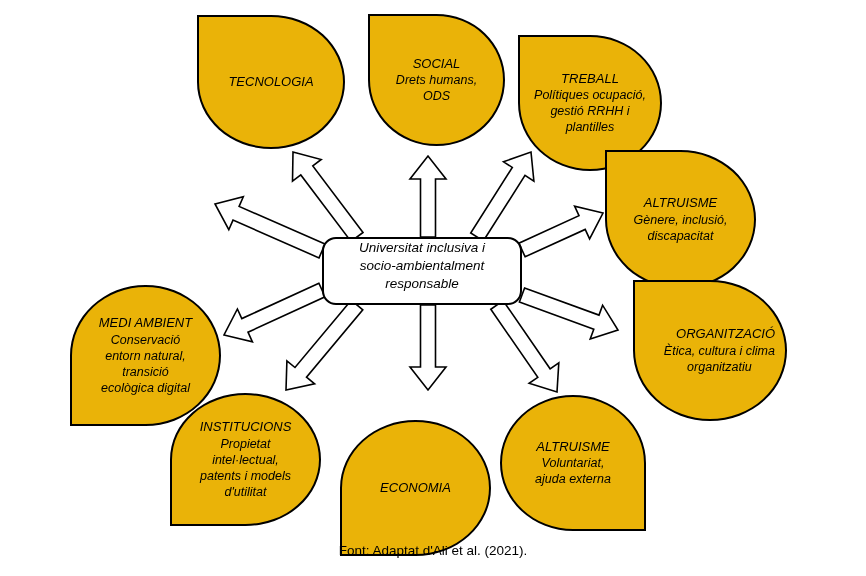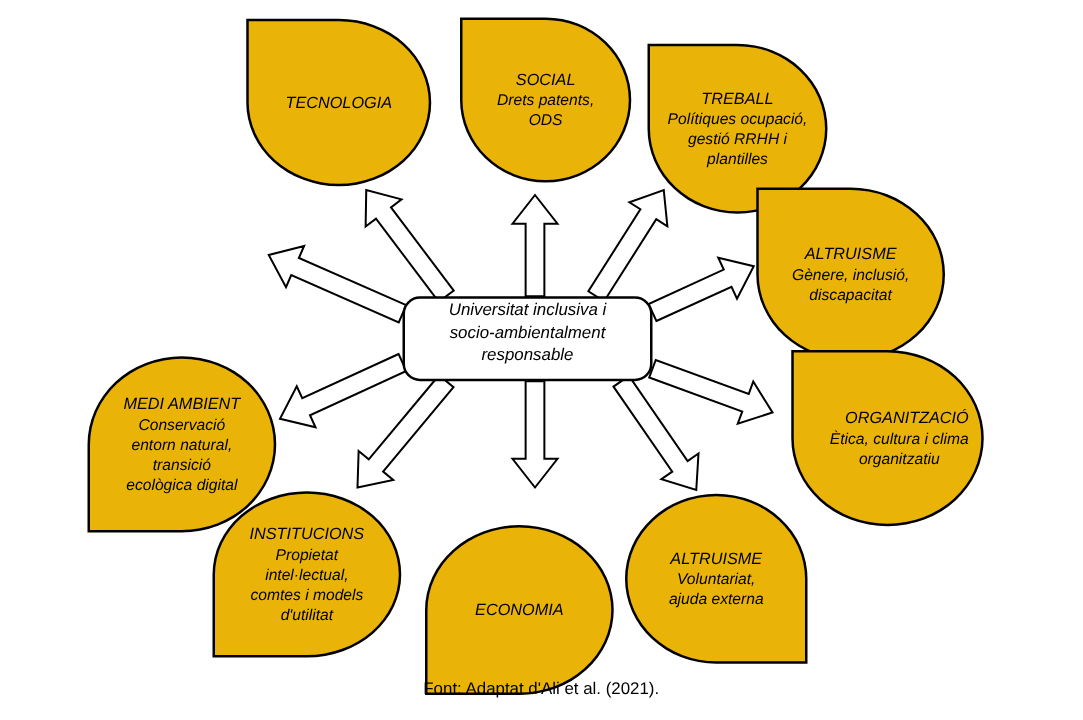--- a/index.html
+++ b/index.html
@@ -38,21 +38,21 @@
       <polygon points="351.2,300.2 295,367.5 286.9,360.8 286,390 314.6,383.9 306.5,377.2 362.8,309.8" class="block-arrow"></polygon>
       <polygon points="318.9,283.2 241.8,318.6 237.4,309 224,335 252.4,341.8 248,332.2 325.1,296.8" class="block-arrow"></polygon>
     </svg>
 
   <div class="petal corner-tl" style="left:197px;top:15px;width:148px;height:134px;">
     <div class="petal-title">TECNOLOGIA</div>
   </div>
 
   <div class="petal corner-tl" style="left:368px;top:14px;width:137px;height:132px;">
     <div class="petal-title">SOCIAL</div>
-    <div class="petal-body">Drets patents,
+    <div class="petal-body">Drets humans,
 ODS</div>
   </div>
 
   <div class="petal corner-tl" style="left:518px;top:35px;width:144px;height:136px;">
     <div class="petal-title">TREBALL</div>
     <div class="petal-body">Polítiques ocupació,
 gestió RRHH i
 plantilles</div>
   </div>
 
@@ -75,21 +75,21 @@
   </div>
 
   <div class="petal corner-bl" style="left:340px;top:420px;width:151px;height:136px;text-align:center;">
     <div class="petal-title">ECONOMIA</div>
   </div>
 
   <div class="petal corner-bl" style="left:170px;top:393px;width:151px;height:133px;">
     <div class="petal-title">INSTITUCIONS</div>
     <div class="petal-body">Propietat
 intel·lectual,
-comtes i models
+patents i models
 d'utilitat</div>
   </div>
 
   <div class="petal corner-bl" style="left:70px;top:285px;width:151px;height:141px;">
     <div class="petal-title">MEDI AMBIENT</div>
     <div class="petal-body">Conservació
 entorn natural,
 transició
 ecològica digital</div>
   </div>

